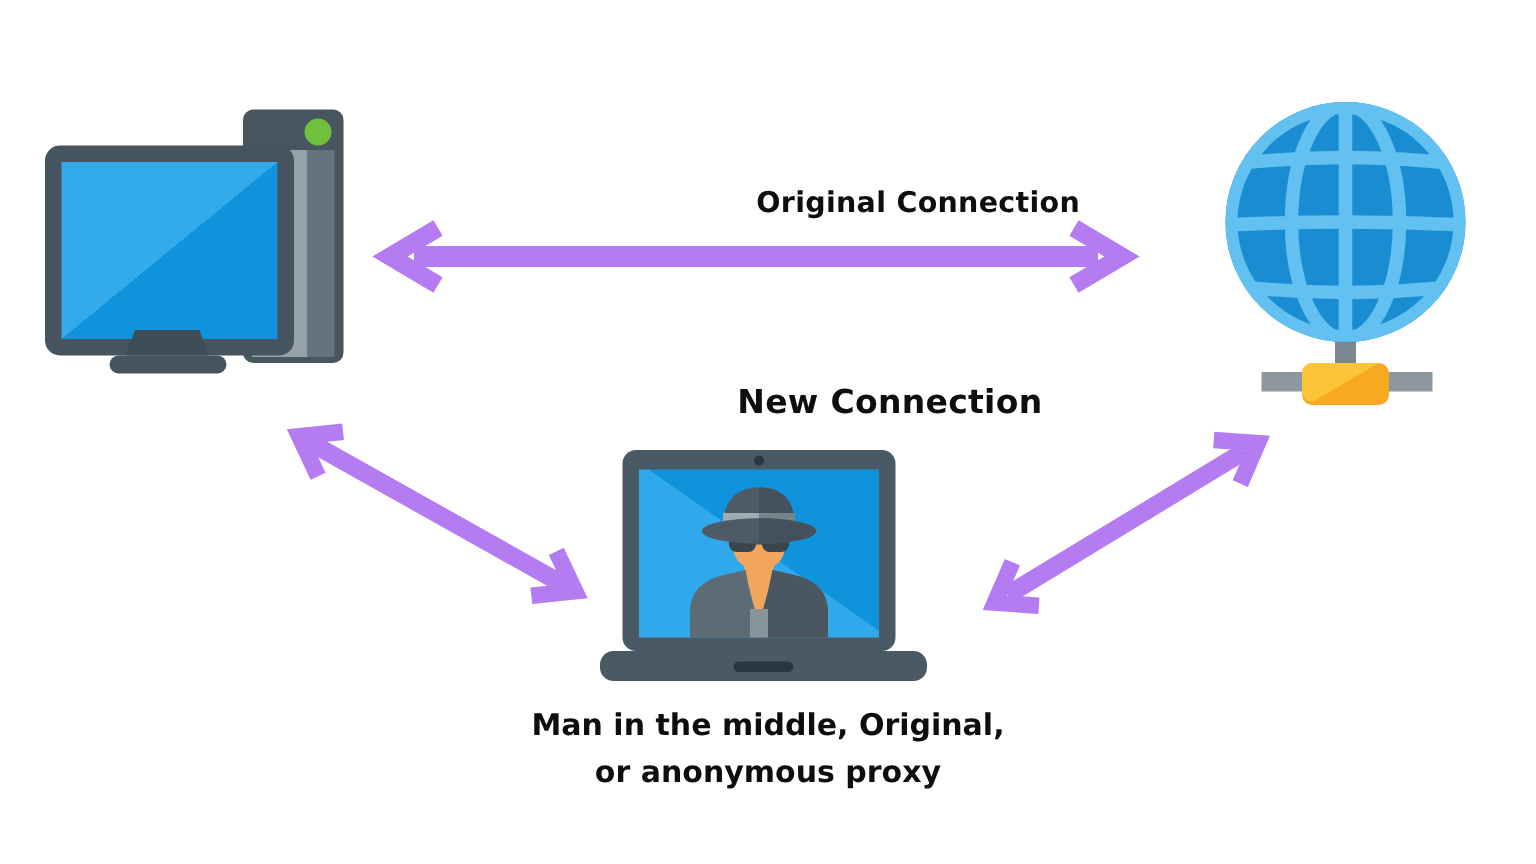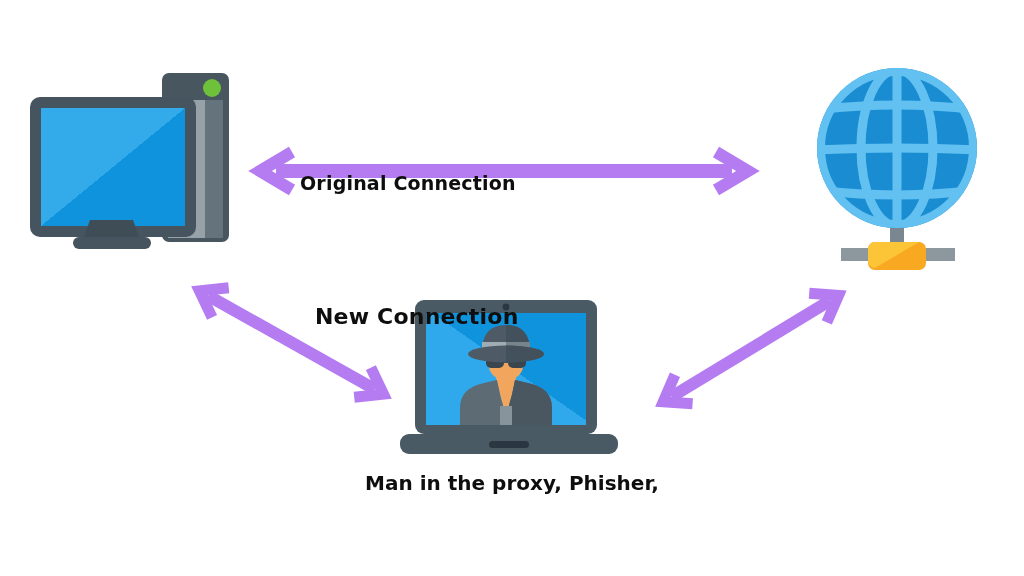--- a/index.html
+++ b/index.html
@@ -2,22 +2,22 @@
 <html><head>
 <meta charset="utf-8">
 <style>
   html,body{margin:0;padding:0;}
   body{
     width:1024px;height:576px;background:#ffffff;position:relative;
     overflow:hidden;font-family:"DejaVu Sans","Liberation Sans",sans-serif;
   }
   .abs{position:absolute;}
   .label{
-    font-weight:bold;color:#0e0e0e;text-align:left;
-    letter-spacing:0.2px;white-space:nowrap;margin-top:48px;
+    font-weight:bold;color:#0e0e0e;text-align:right;
+    letter-spacing:0.2px;white-space:nowrap;
   }
   .lbl-original{left:300px;top:124px;width:420px;font-size:19px;}
   .lbl-new{left:315px;top:256px;width:380px;font-size:22px;}
   .caption{
     left:312px;top:468px;width:400px;font-weight:bold;color:#0e0e0e;
     text-align:center;font-size:20px;line-height:1.55;
   }
   svg{display:block;}
 </style>
 </head>
@@ -145,14 +145,15 @@
       <polyline points="193,-17 217,0 193,17" stroke-width="11"></polyline>
     </g>
   </svg>
 </div>
 
 <div class="abs label lbl-original">Original Connection</div>
 
 <div class="abs label lbl-new">New Connection</div>
 
 <div class="abs caption">
-  <div>Man in the proxy, Phisher,</div>
+  <div>Man in the middle, Original,</div>
+  <div>or anonymous proxy</div>
 </div>
 
 </body></html>

